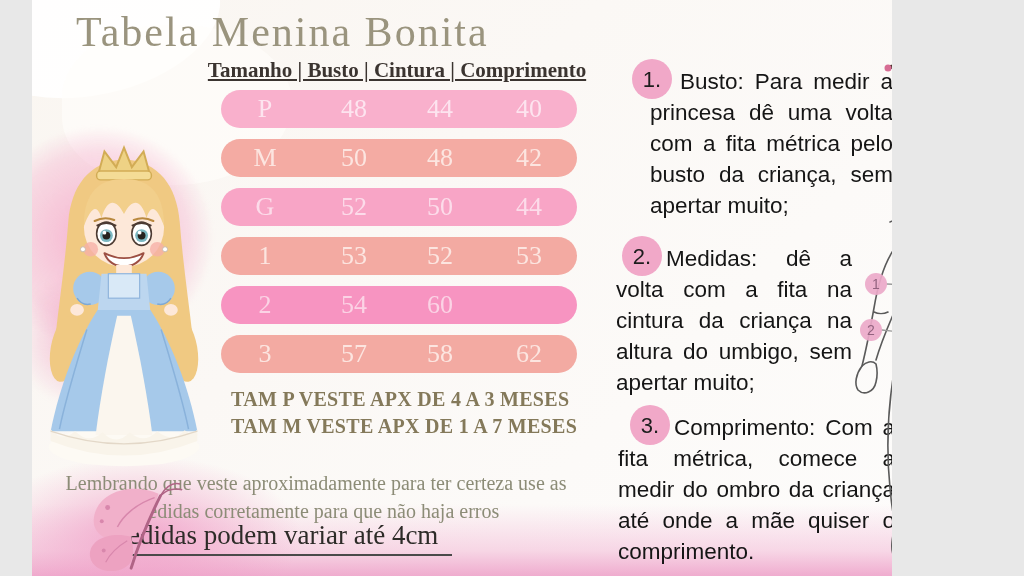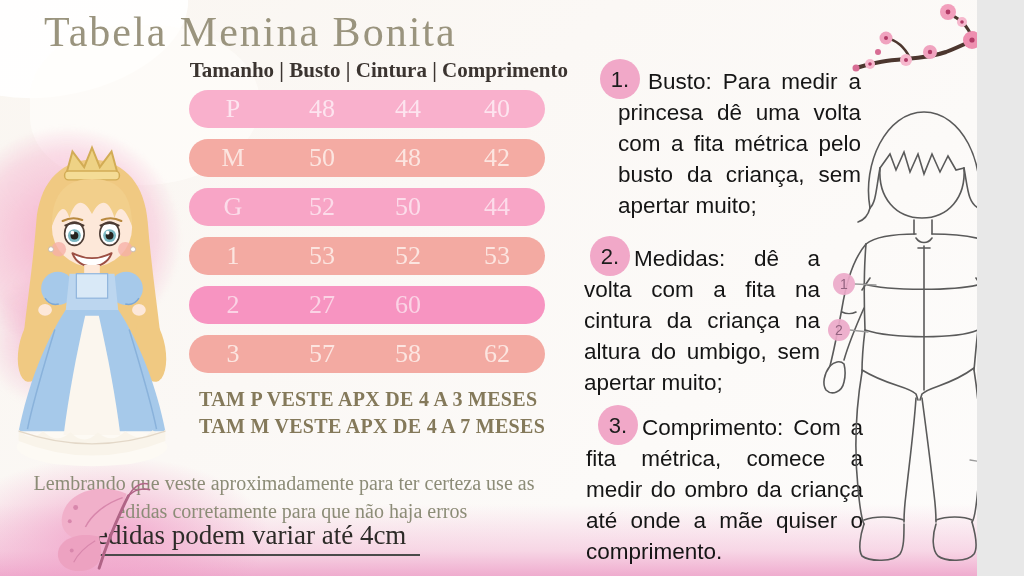--- a/index.html
+++ b/index.html
@@ -1,37 +1,37 @@
 <!DOCTYPE html>
 <html><head>
 <meta charset="utf-8">
 <style>
   html,body{margin:0;padding:0;background:#e8e8e8;}
-  .stage{position:relative;width:977px;height:576px;overflow:hidden;
+  .stage{position:relative;width:860px;height:576px;overflow:hidden;
          background:linear-gradient(135deg,#faf6f1 0%,#fbf8f5 40%,#fdfcfb 100%);
-         font-family:"Liberation Serif",serif;}
+         font-family:"Liberation Serif",serif;margin-left:32px;}
   .abs{position:absolute;}
 
   
   .cloud1{left:-70px;top:-55px;width:260px;height:150px;background:#ffffff;border-radius:50%;
           opacity:.9;transform:rotate(-12deg);}
   .cloud2{left:30px;top:25px;width:230px;height:160px;background:#fffdfb;border-radius:48% 52% 55% 45%;opacity:.65;}
   .wash-left{left:-80px;top:95px;width:350px;height:340px;filter:blur(2px);
       background:radial-gradient(closest-side at 42% 42%,rgba(244,165,199,.85),rgba(244,165,199,.35) 60%,transparent 78%);}
   .wash-left2{left:-40px;top:250px;width:180px;height:180px;filter:blur(3px);
       background:radial-gradient(closest-side,rgba(236,135,182,.55),transparent 75%);}
   .bottom-wash{left:0;right:0;bottom:0;height:72px;
       background:linear-gradient(to bottom,rgba(242,178,210,0) 0%,rgba(242,178,210,.5) 65%,rgba(237,158,199,.85) 100%);}
   .corner-wash{left:-50px;bottom:-40px;width:320px;height:160px;
       background:radial-gradient(closest-side,rgba(240,158,199,.85),transparent);}
 
   
   .title{left:44px;top:8px;font-size:42px;letter-spacing:2px;color:#9a947e;white-space:nowrap;}
-  .table-caption{left:182px;top:58px;width:386px;text-align:right;font-weight:bold;
-                 font-size:21px;color:#3b3430;white-space:nowrap;}
+  .table-caption{left:172px;top:58px;width:386px;text-align:center;font-weight:bold;
+                 font-size:21px;color:#3b3430;white-space:nowrap;text-decoration:underline;}
   .size-table{left:189px;top:90px;width:356px;}
   .srow{height:38px;border-radius:19px;margin-bottom:11px;display:grid;
         grid-template-columns:88px 90px 82px 96px;align-items:center;text-align:center;
         font-size:26px;}
   .tam-notes{left:199px;top:386px;font-size:20px;font-weight:bold;color:#84795a;
              line-height:27px;letter-spacing:.3px;white-space:nowrap;}
   .reminder{left:0;top:469px;width:568px;text-align:center;font-size:20px;
             line-height:28px;color:#8c8c77;}
   .disclaimer{left:68px;top:520px;font-size:27px;color:#2d2b28;
               border-bottom:2px solid #4a4a4a;padding:0 14px 3px 4px;white-space:nowrap;}
@@ -86,34 +86,34 @@
       <span>44</span>
     </div>
     <div class="srow" style="background-color: rgb(243, 170, 162); color: rgb(252, 229, 224);">
       <span>1</span>
       <span>53</span>
       <span>52</span>
       <span>53</span>
     </div>
     <div class="srow" style="background-color: rgb(247, 148, 193); color: rgb(251, 211, 229);">
       <span>2</span>
-      <span>27</span>
+      <span>54</span>
       <span>60</span>
     </div>
     <div class="srow" style="background-color: rgb(243, 170, 162); color: rgb(252, 229, 224);">
       <span>3</span>
       <span>57</span>
       <span>58</span>
       <span>62</span>
     </div>
   </div>
 
   <div class="abs tam-notes">
     <div>TAM P VESTE APX DE 4 A 3 MESES</div>
-    <div>TAM M VESTE APX DE 4 A 7 MESES</div>
+    <div>TAM M VESTE APX DE 1 A 7 MESES</div>
   </div>
 
   <div class="abs reminder">
     <div>Lembrando que veste aproximadamente para ter certeza use as</div>
     <div>medidas corretamente para que não haja erros</div>
   </div>
 
   <div class="abs disclaimer">Medidas podem variar até 4cm</div>
 
   <svg class="abs" style="left:4px;top:140px" width="176" height="332" viewBox="0 0 180 332">

